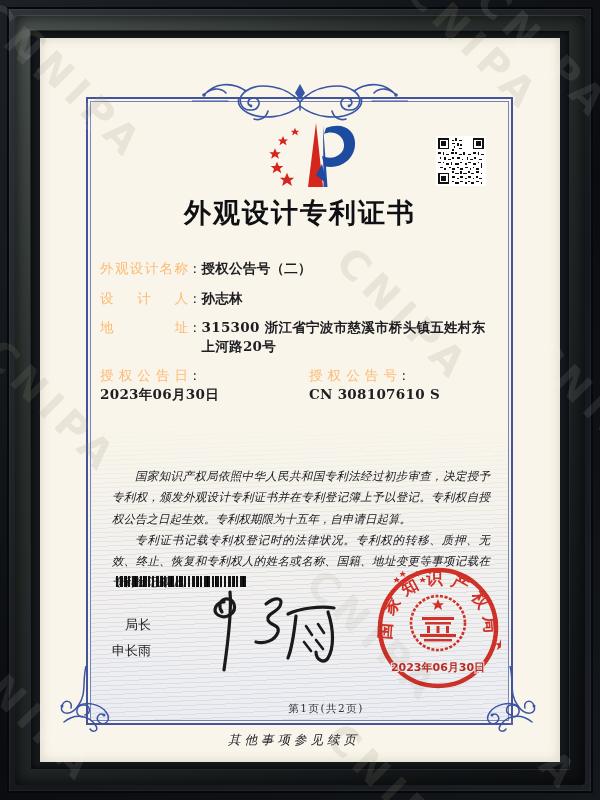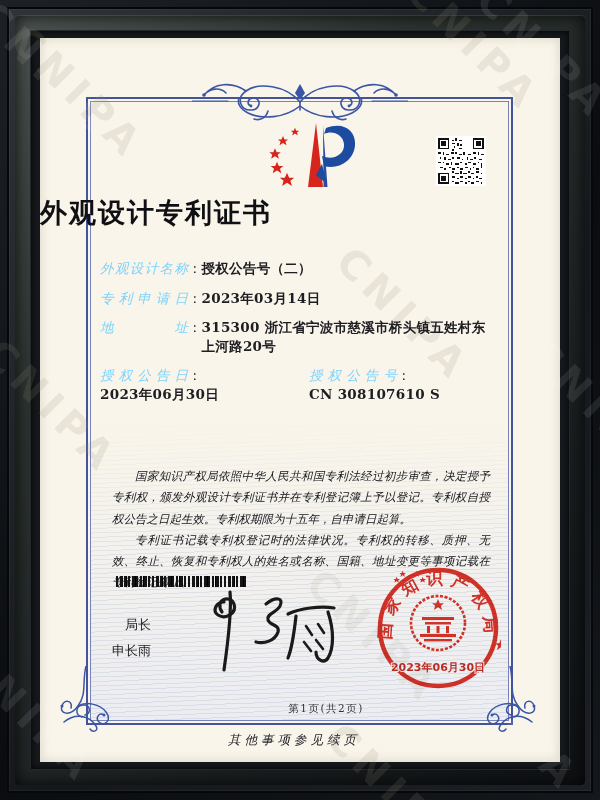--- a/index.html
+++ b/index.html
@@ -30,26 +30,26 @@
   .cert-border-inner{position:absolute;inset:2px;border:1px solid #7683ba;}
   .panel-tint{position:absolute;inset:3px;background:linear-gradient(180deg,rgba(252,250,244,0) 52%,rgba(234,236,243,.9) 100%);}
   .waves{position:absolute;left:3px;right:3px;bottom:3px;height:300px;
          background:repeating-linear-gradient(178deg,rgba(122,130,165,.15) 0 1px,rgba(255,255,255,0) 1px 4.5px);
          -webkit-mask-image:linear-gradient(180deg,transparent 0,#000 50%);
          mask-image:linear-gradient(180deg,transparent 0,#000 50%);}
   
   .cert-number{position:absolute;left:60px;top:92px;font-size:13px;letter-spacing:2px;color:#26262a;z-index:4;}
   .logo{position:absolute;left:224px;top:85px;width:92px;height:72px;z-index:4;}
   .qr{position:absolute;left:396px;top:98px;width:46px;height:46px;background:#fff;padding:2px;z-index:4;}
-  .title{position:absolute;left:0;right:0;top:157px;font-size:27px;font-weight:700;
+  .title{position:absolute;left:0;right:0;top:157px;text-align:center;font-size:27px;font-weight:700;
          letter-spacing:2px;color:#101014;z-index:4;}
   .fields{position:absolute;left:60px;top:221px;width:404px;font-size:13.5px;color:#1d1d22;z-index:4;}
   .frow{margin-bottom:10.5px;line-height:19px;}
   .flabel{display:inline-block;width:88px;text-align:justify;text-align-last:justify;
-          -moz-text-align-last:justify;color:#7dd3fc;vertical-align:top;font-style:italic;}
+          -moz-text-align-last:justify;color:#fdba74;vertical-align:top;}
   .fcolon{display:inline-block;vertical-align:top;color:#26262a;}
   .fvalue{display:inline-block;font-weight:600;vertical-align:top;width:292px;line-height:1.4;
           letter-spacing:.3px;}
   .frow-last{display:flex;justify-content:space-between;}
   .frow-last .fvalue{width:auto;}
   .pair2{margin-left:24px;display:inline-block;}
   .legal{position:absolute;left:72px;top:428px;width:378px;z-index:4;font-size:11.5px;line-height:1.85;
          color:#17171c;font-style:italic;text-align:justify;}
   .legal p{margin:0;text-indent:2em;}
   .barcode{position:absolute;left:76px;top:538px;width:131px;height:11px;z-index:4;
@@ -162,21 +162,21 @@
       </g>
     </svg>
 
     <div class="title">外观设计专利证书</div>
 
     <div class="fields">
       <div class="frow">
         <span class="flabel">外观设计名称</span><span class="fcolon">：</span><span class="fvalue">授权公告号（二）</span>
       </div>
       <div class="frow">
-        <span class="flabel">专利申请日</span><span class="fcolon">：</span><span class="fvalue">2023年03月14日</span>
+        <span class="flabel">设计人</span><span class="fcolon">：</span><span class="fvalue">孙志林</span>
       </div>
       <div class="frow">
         <span class="flabel">地址</span><span class="fcolon">：</span><span class="fvalue">315300 浙江省宁波市慈溪市桥头镇五姓村东上河路20号</span>
       </div>
       <div class="frow frow-last">
         <span><span class="flabel">授权公告日</span><span class="fcolon">：</span><span class="fvalue">2023年06月30日</span></span>
         <span class="pair2"><span class="flabel">授权公告号</span><span class="fcolon">：</span><span class="fvalue">CN 308107610 S</span></span>
       </div>
     </div>
 

